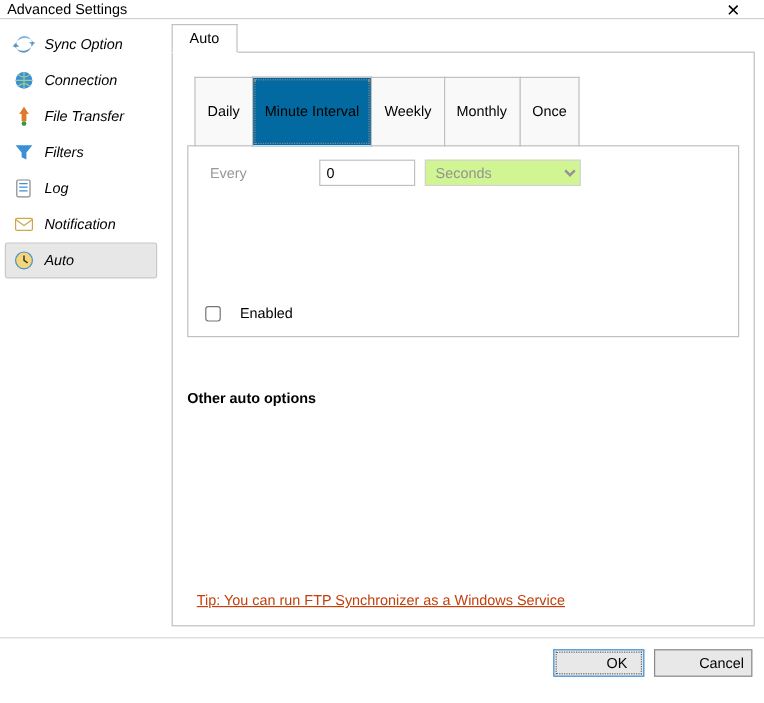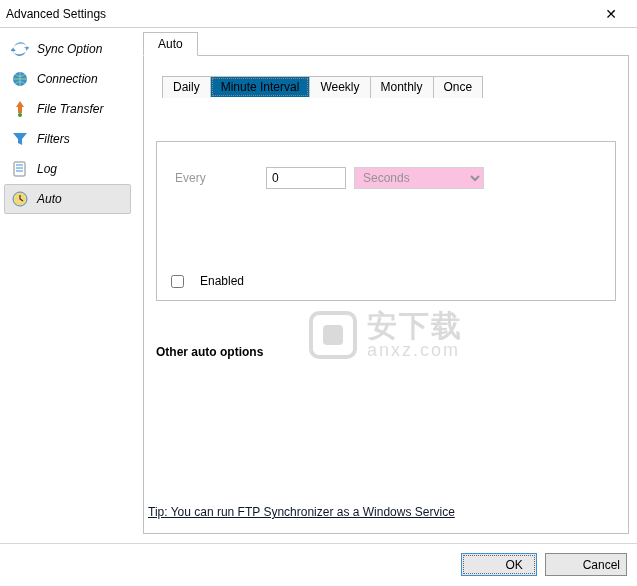--- a/index.html
+++ b/index.html
@@ -7,21 +7,21 @@
     margin: 0;
     font-family: "Segoe UI", Tahoma, sans-serif;
     font-size: 12px;
     background: #fff;
     color: #000;
     width: 637px;
     height: 586px;
     overflow: hidden;
   }
   .titlebar {
-    height: 28px;
+    height: 16px;
     display: flex;
     align-items: center;
     justify-content: space-between;
     padding: 0 6px 0 6px;
     border-bottom: 1px solid #d0d0d0;
     background: #fff;
   }
   .titlebar .title { font-size: 12px; }
   .close-btn {
     font-size: 14px;
@@ -101,42 +101,41 @@
   }
   .inner-tabs {
     margin-top: 6px;
   }
   .inner-strip {
     display: flex;
     margin-left: 6px;
     margin-bottom: -1px;
   }
   .inner-tab {
-    padding: 3px 10px;
+    padding: 21px 10px;
     border: 1px solid #c0c0c0;
     font-size: 12px;
     cursor: pointer;
     margin-right: -1px;
     background: #f9f9f9;
     border-bottom: none;
   }
   .inner-tab.active {
     background: #0369a1;
     border-bottom: 1px solid #fff;
     position: relative;
     z-index: 2;
     outline: 1px dotted #888;
     outline-offset: -3px;
   }
   .inner-body {
     border: 1px solid #c0c0c0;
     height: 160px;
-    padding: 25px 14px;
-    position: relative;
-    margin-top: 44px;
+    padding: 11px 14px;
+    position: relative;
   }
   .row {
     display: flex;
     align-items: center;
     gap: 0;
     margin-bottom: 8px;
   }
   .row .lbl {
     width: 95px;
     color: #999;
@@ -147,21 +146,21 @@
     width: 80px;
     height: 22px;
     border: 1px solid #c0c0c0;
     padding: 0 5px;
     font-size: 12px;
   }
   .row select {
     width: 130px;
     height: 22px;
     border: 1px solid #c0c0c0;
-    background: #f9a8d4;
+    background: #bef264;
     color: #666;
     font-size: 12px;
     padding-left: 4px;
     margin-left: 8px;
   }
   .chk {
     display: flex;
     align-items: center;
     gap: 16px;
     font-size: 12px;
@@ -183,22 +182,22 @@
   }
   .other-opts {
     padding-left: 14px;
     display: flex;
     flex-direction: column;
     gap: 8px;
   }
   .tip-link {
     position: absolute;
     bottom: 14px;
-    left: 4px;
-    color: #0f172a;
+    left: 20px;
+    color: #c2410c;
     text-decoration: underline;
     font-size: 12px;
     cursor: pointer;
   }
   .footer {
     height: 42px;
     border-top: 1px solid #d8d8d8;
     display: flex;
     align-items: center;
     justify-content: flex-end;
@@ -295,20 +294,29 @@
     <div class="side-item">
       <span class="icon">
         <svg width="18" height="18" viewBox="0 0 18 18">
             <rect x="3" y="2" width="11" height="14" rx="1" fill="#fff" stroke="#888"></rect>
             <line x1="5" y1="5" x2="12" y2="5" stroke="#3a8fd6"></line>
             <line x1="5" y1="8" x2="12" y2="8" stroke="#3a8fd6"></line>
             <line x1="5" y1="11" x2="12" y2="11" stroke="#3a8fd6"></line>
           </svg>
       </span>
       <span class="lbl">Log</span>
+    </div>
+    <div class="side-item">
+      <span class="icon">
+        <svg width="18" height="18" viewBox="0 0 18 18">
+            <rect x="2" y="4" width="14" height="10" rx="1" fill="#fff" stroke="#c9a94a"></rect>
+            <path d="M2 5l7 5 7-5" fill="none" stroke="#c9a94a"></path>
+          </svg>
+      </span>
+      <span class="lbl">Notification</span>
     </div>
     <div class="side-item selected">
       <span class="icon">
         <svg width="18" height="18" viewBox="0 0 18 18">
             <circle cx="9" cy="9" r="7" fill="#f4d77a" stroke="#4b8fc8"></circle>
             <path d="M9 5v4l3 2" stroke="#333" stroke-width="1.2" fill="none"></path>
           </svg>
       </span>
       <span class="lbl">Auto</span>
     </div>
@@ -341,27 +349,20 @@
               <input type="checkbox" style="">
               <span>Enabled</span>
             </label>
           </div>
         </div>
 
         <div class="section-title">Other auto options</div>
 
         <a class="tip-link">Tip: You can run FTP Synchronizer as a Windows Service</a>
 
-        <div class="watermark">
-          <div class="wm-img"></div>
-          <div class="wm-text">
-            <span class="wm-cn">安下载</span>
-            <span class="wm-url">anxz.com</span>
-          </div>
-        </div>
 
       </div>
     </div>
   </div>
 </div>
 
 <div class="footer">
   <button class="btn default">OK</button>
   <button class="btn">Cancel</button>
 </div>

